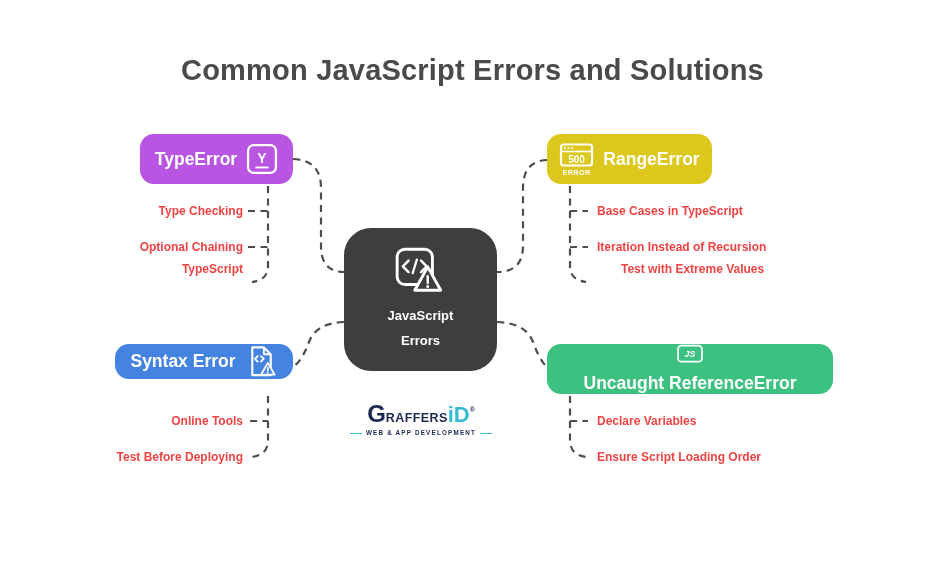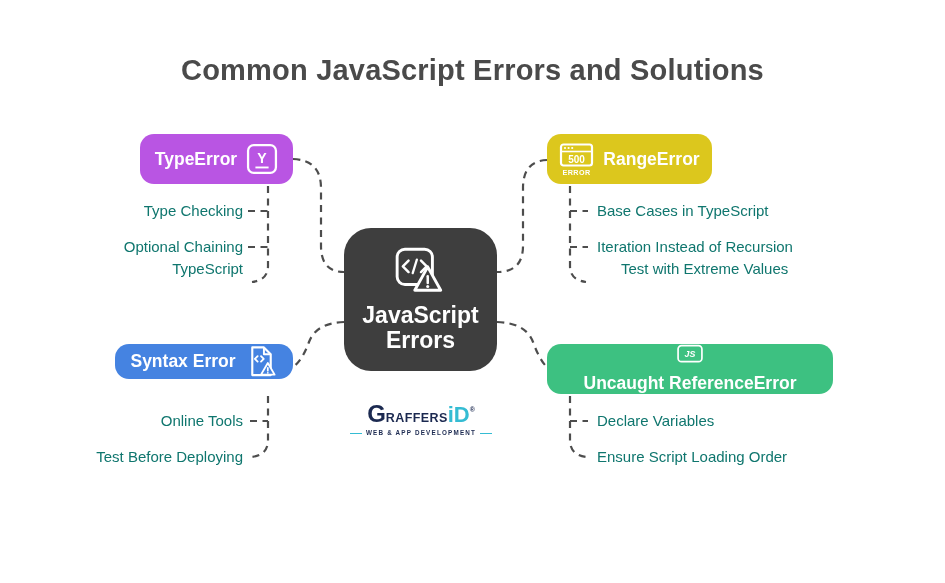--- a/index.html
+++ b/index.html
@@ -20,26 +20,26 @@
     color:#ffffff;font-weight:600;border-radius:14px;font-size:17.5px;white-space:nowrap;
   }
   .node-typeerror{left:140px;top:134px;width:153px;height:50px;background:#b955e3;}
   .node-rangeerror{left:547px;top:134px;width:165px;height:50px;background:#dcc71d;}
   .node-syntaxerror{left:115px;top:344px;width:178px;height:35px;background:#4583e1;}
   .node-referenceerror{left:547px;top:344px;width:286px;height:50px;background:#3dc181;flex-direction:column;}
 
   .center-node{
     position:absolute;left:344px;top:228px;width:153px;height:143px;background:#3e3e3e;
     border-radius:27px;display:flex;flex-direction:column;align-items:center;justify-content:center;
-    color:#fff;font-size:23px;font-weight:600;line-height:25px;text-align:center;
+    color:#fff;font-size:13px;font-weight:600;line-height:25px;text-align:center;
   }
   .center-node .center-icon{margin-bottom:7px;}
 
   .item{
-    position:absolute;font-size:15px;color:#0f766e;white-space:nowrap;height:24px;line-height:24px;
+    position:absolute;font-size:12px;color:#ef4444;white-space:nowrap;height:24px;line-height:24px;font-weight:bold;
   }
   .item-left{right:702px;text-align:right;}
   .item-right{left:597px;text-align:left;}
   .row1{top:199px;} .row2{top:235px;} .row3{top:257px;margin-left:24px;}
   .row4{top:409px;} .row5{top:445px;}
 
   .logo{
     position:absolute;left:345px;top:402px;width:152px;text-align:center;line-height:1;
   }
   .logo .brand{white-space:nowrap;}

